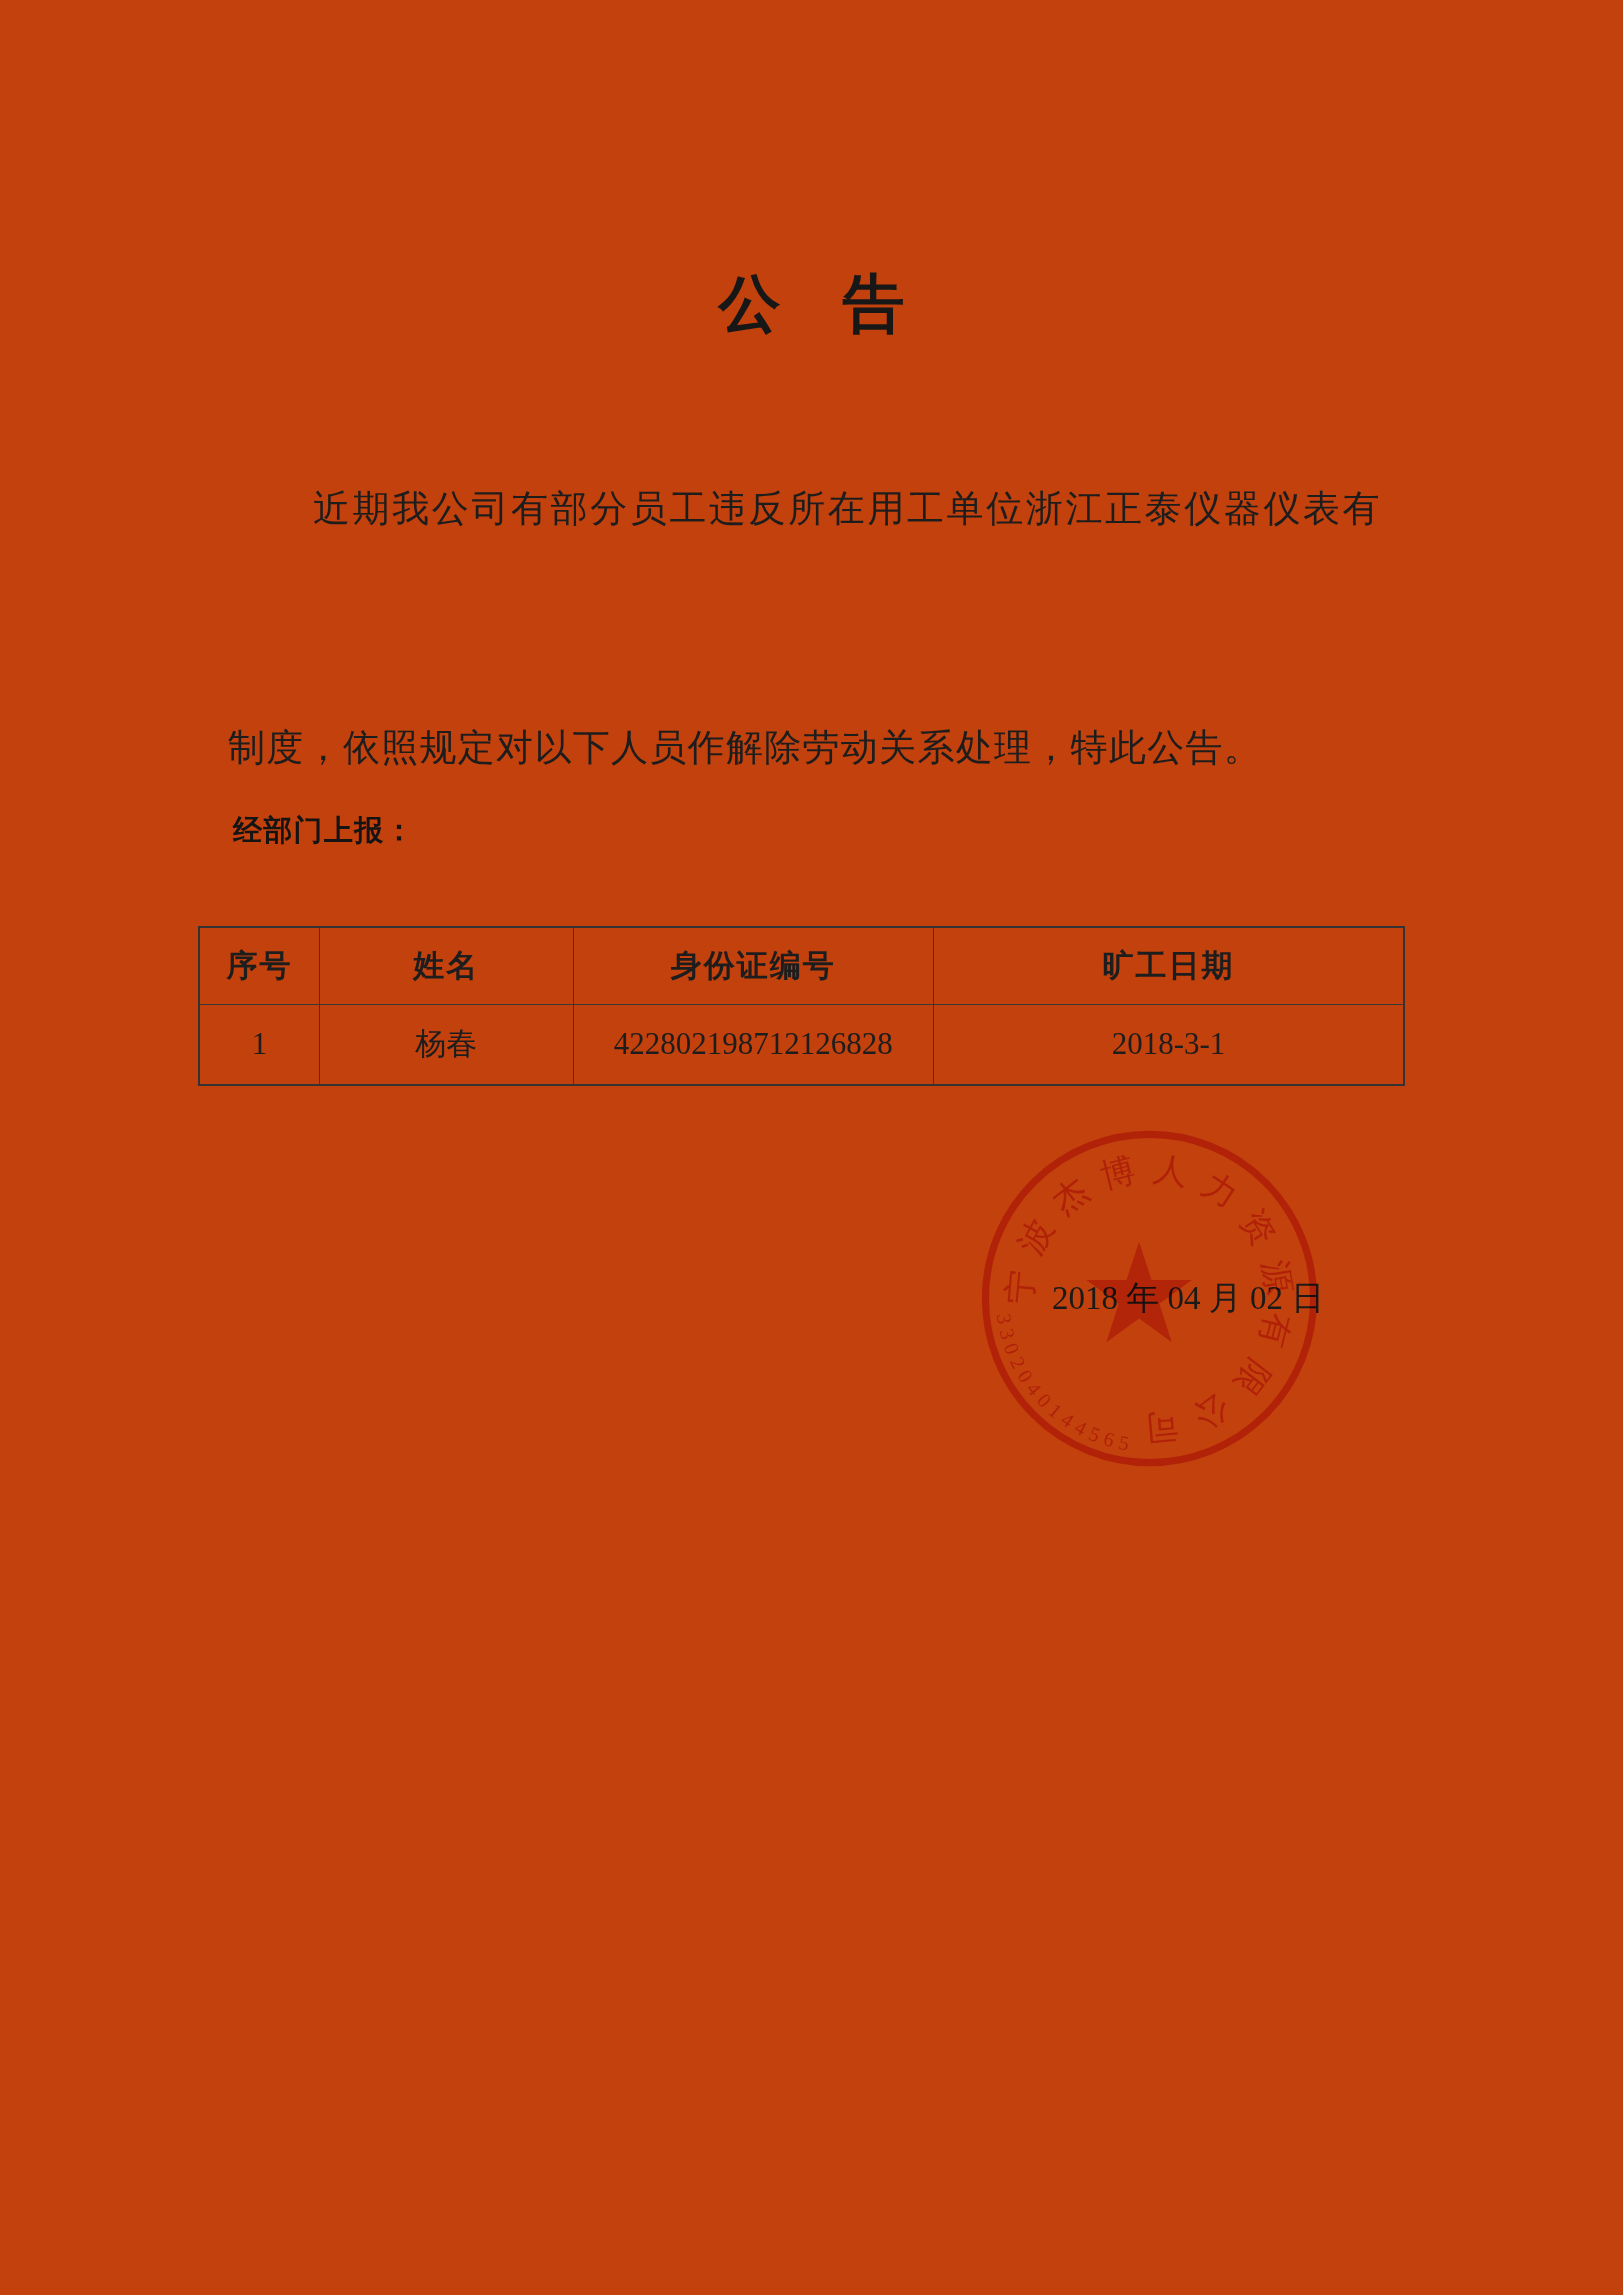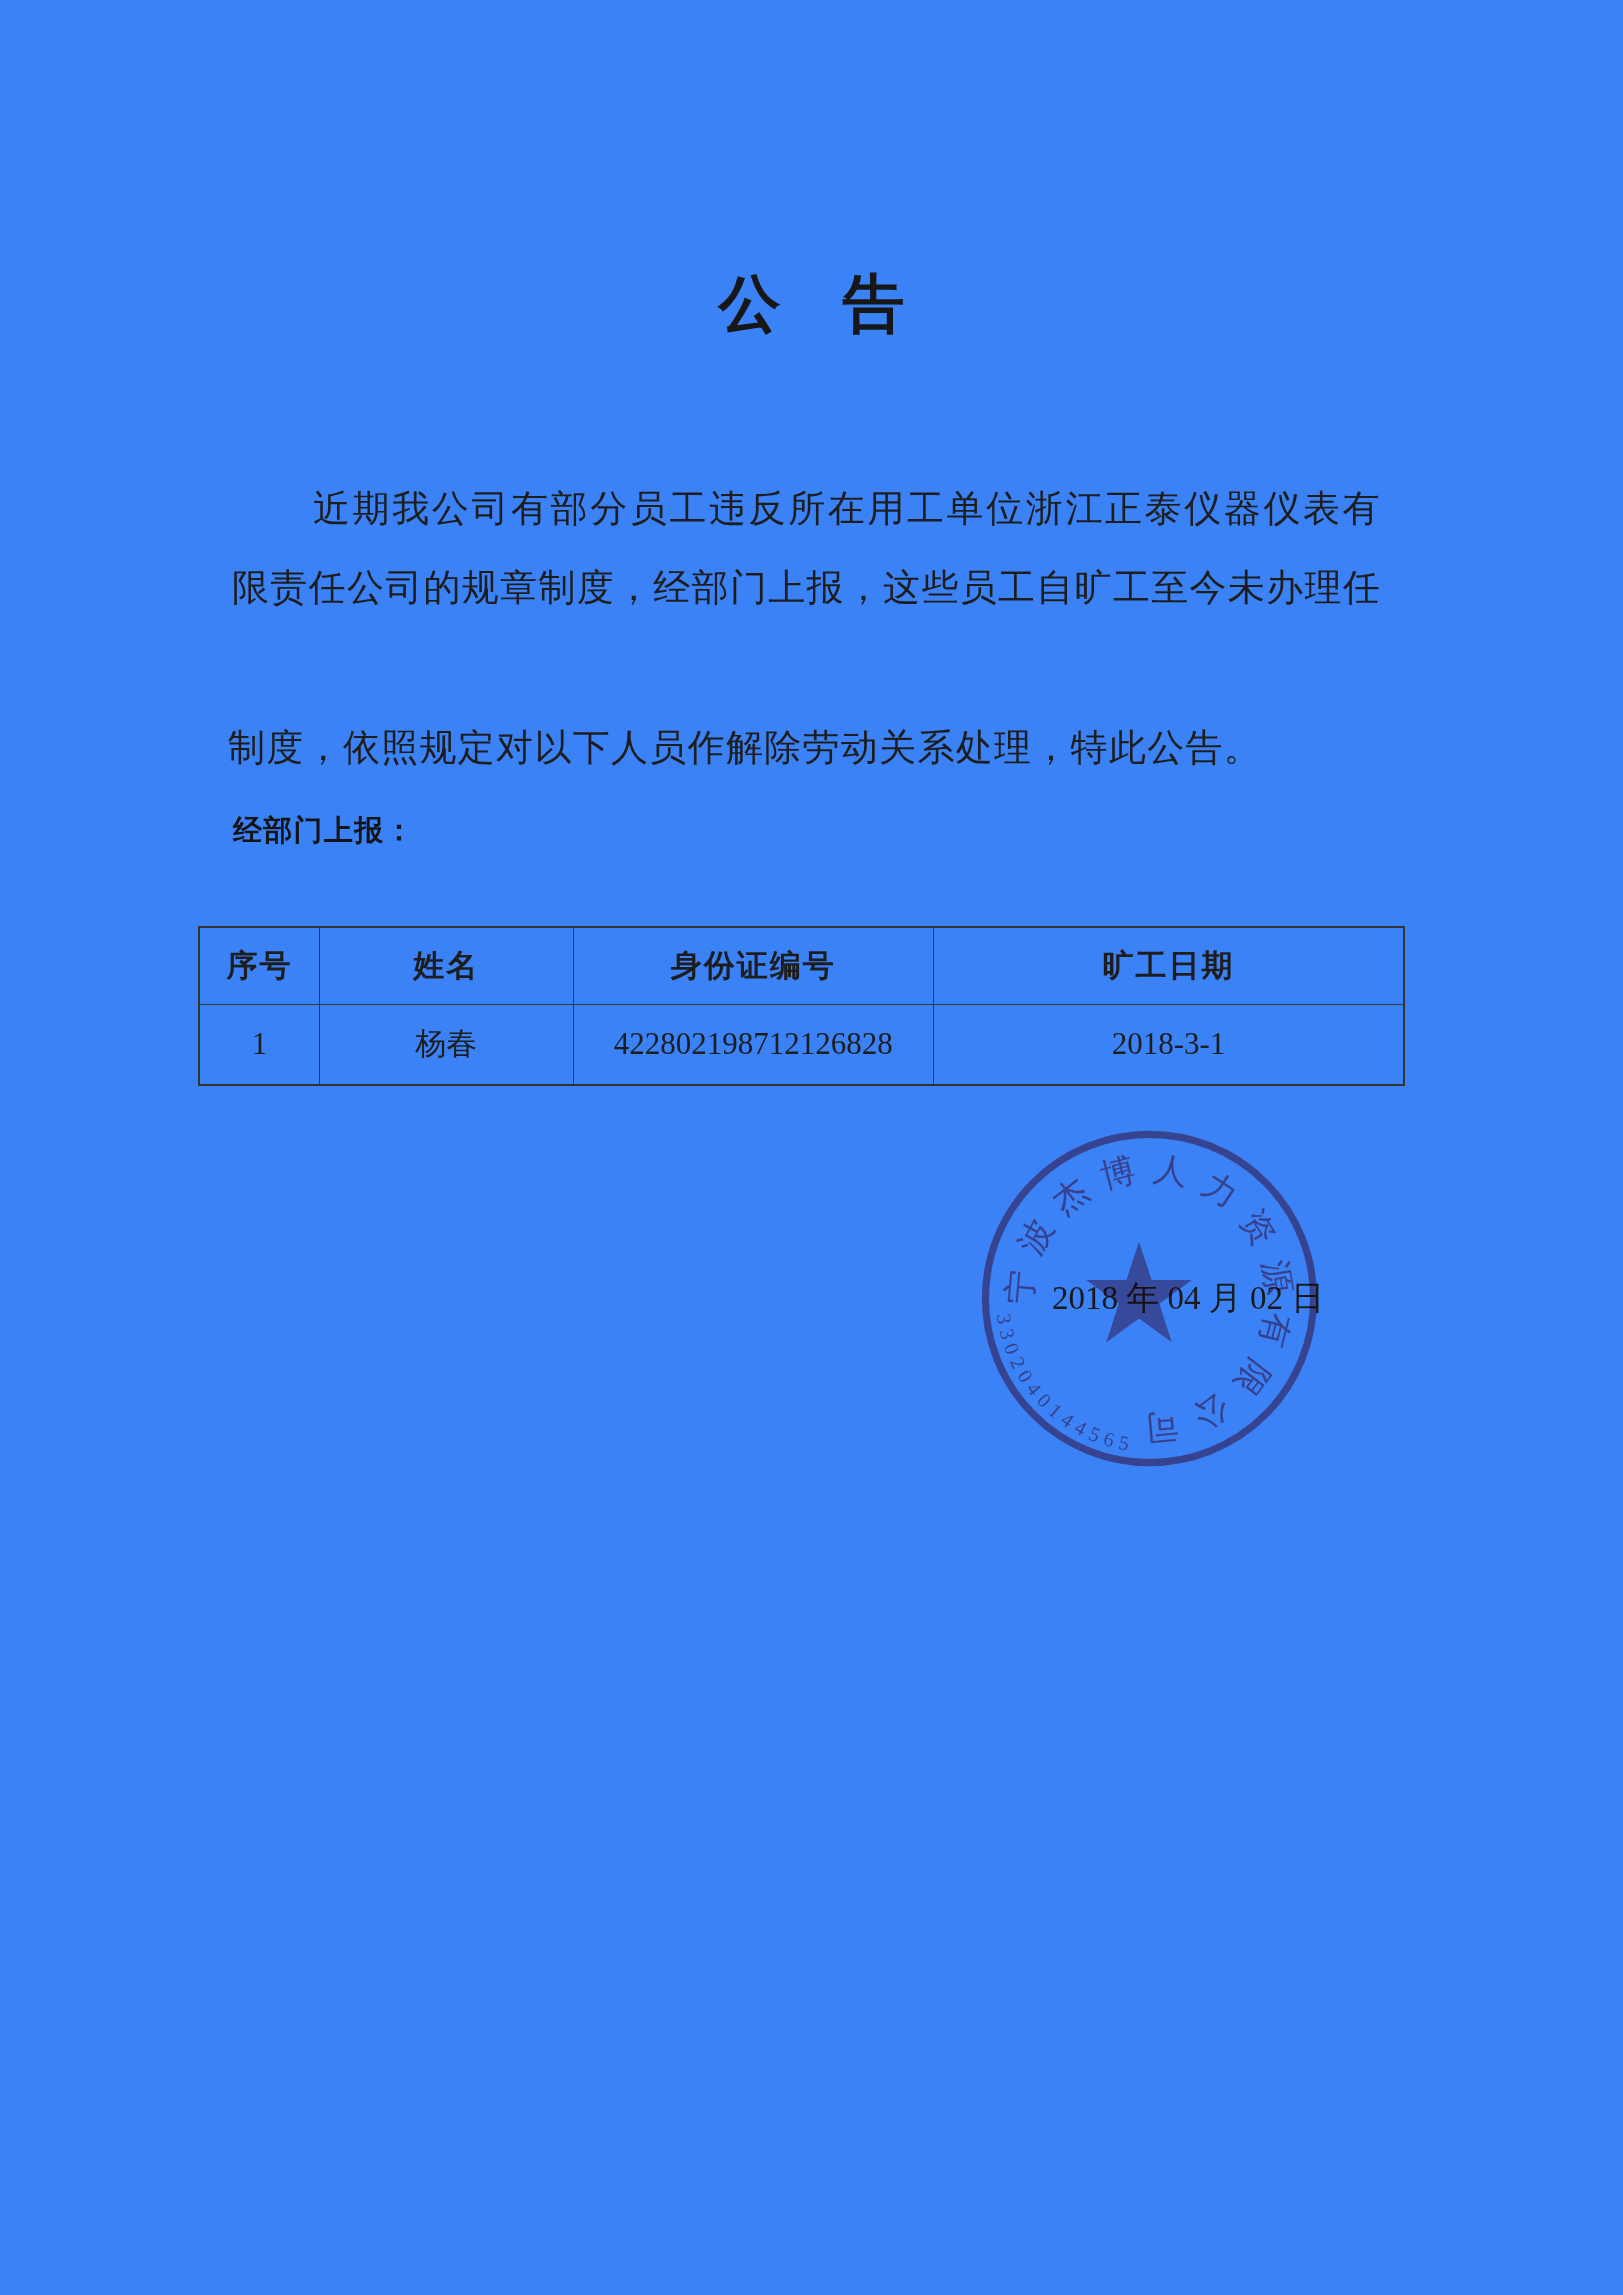--- a/index.html
+++ b/index.html
@@ -1,19 +1,19 @@
 <!DOCTYPE html>
 <html style="font-size:10.5px"><head>
 <meta charset="utf-8">
 <style>
   html,body{margin:0;padding:0;background:#e8e8e8;}
   .page{
     position:relative;
     width:1623px;height:2295px;
-    background:#3b82f6;
+    background:#c2410c;
     margin:0 auto;
     overflow:hidden;
     font-family:"Liberation Serif","DejaVu Serif",serif;
     color:#1d1d1d;
   }
   .doc-title{
     position:absolute;left:0;top:270px;width:1623px;
     text-align:center;
     font-size:62px;font-weight:bold;line-height:1.1;
     letter-spacing:0;
@@ -72,21 +72,20 @@
   .seal svg{display:block;width:100%;height:100%;}
 </style>
 </head>
 <body>
 
 <div class="page">
 
   <div class="doc-title">公　告</div>
 
   <div class="body-line line1">近期我公司有部分员工违反所在用工单位浙江正泰仪器仪表有</div>
-  <div class="body-line line2">限责任公司的规章制度，经部门上报，这些员工自旷工至今未办理任</div>
   <div class="body-line line4">制度，依照规定对以下人员作解除劳动关系处理，特此公告。</div>
 
   <div class="list-intro">经部门上报：</div>
 
   <table class="emp-table">
     <colgroup>
       <col class="col-no">
         <col class="col-name">
         <col class="col-id">
         <col class="col-date">

